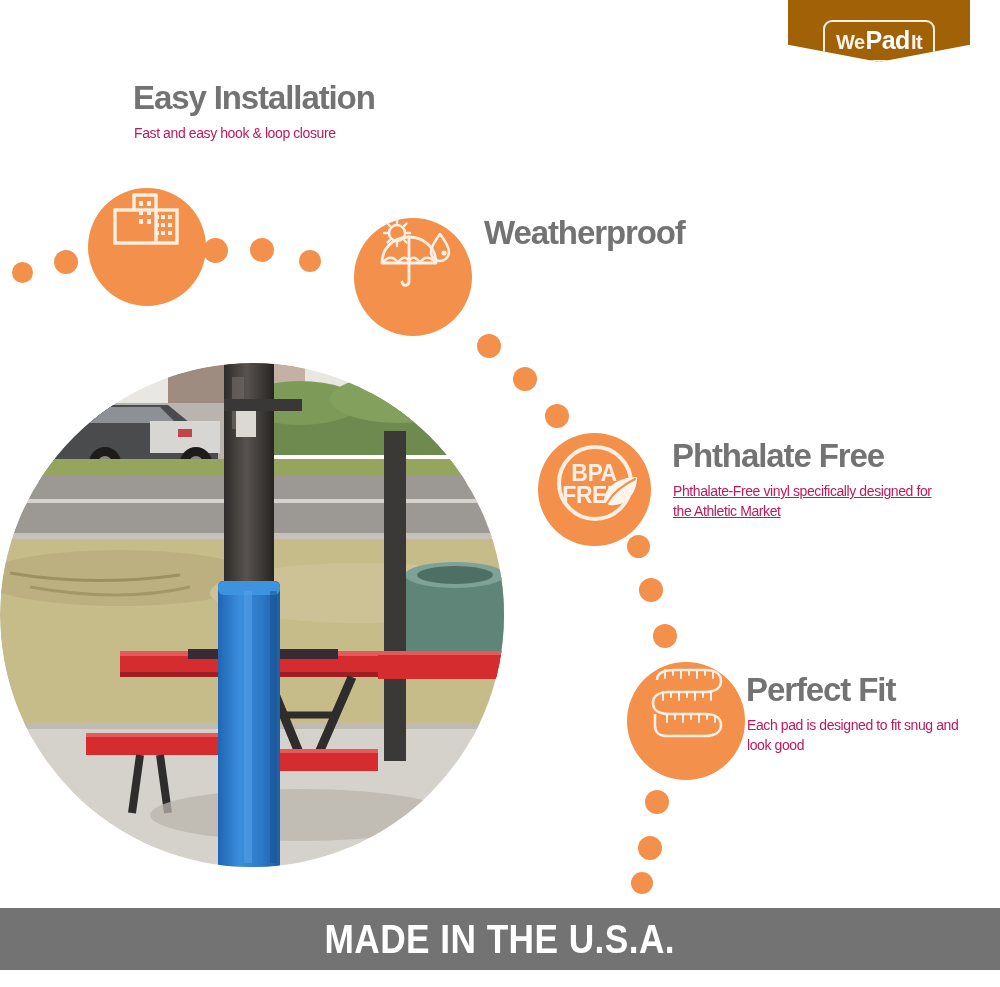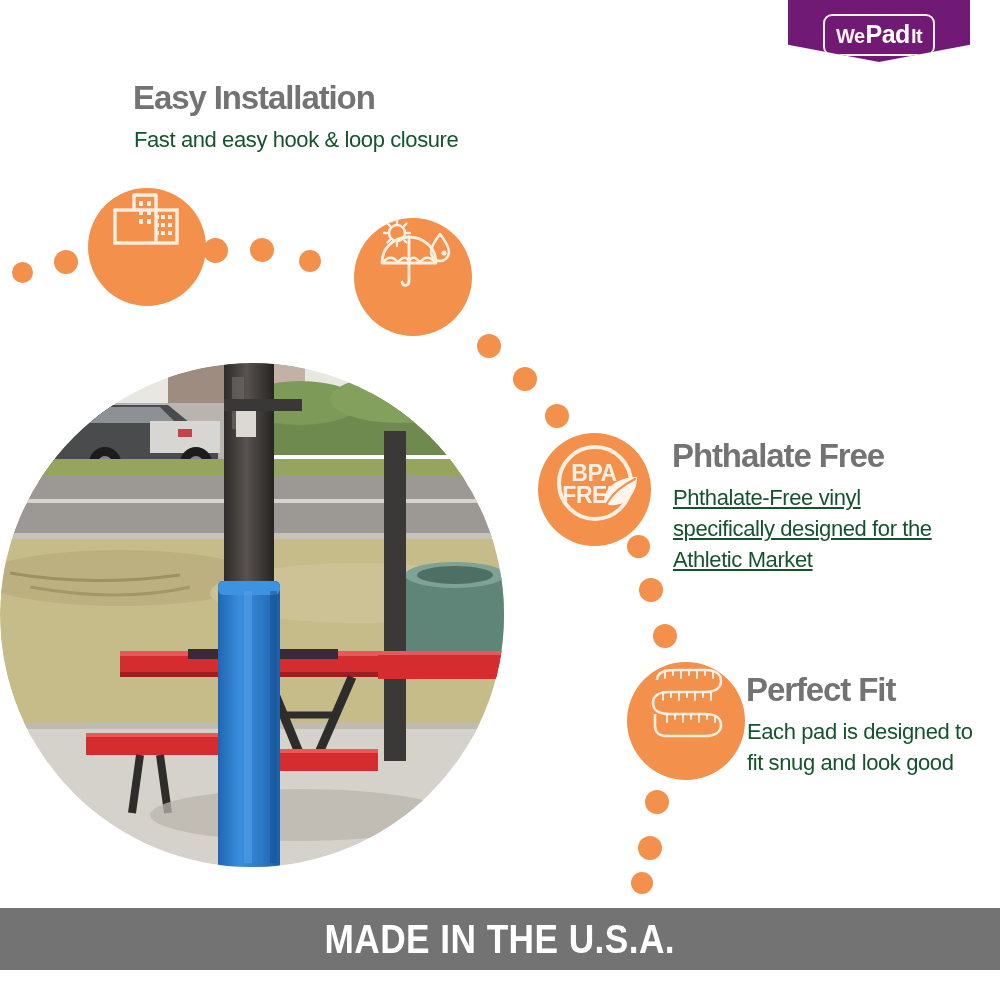--- a/index.html
+++ b/index.html
@@ -18,25 +18,25 @@
     overflow: hidden;
   }
 
   
   .logo-badge {
     position: absolute;
     left: 788px;
     top: 0px;
     width: 182px;
     height: 62px;
-    background: #701a75;
+    background: #a16207;
     -webkit-clip-path: polygon(0 0, 100% 0, 100% 72%, 50% 100%, 0 72%);
     clip-path: polygon(0 0, 100% 0, 100% 72%, 50% 100%, 0 72%);
     display: flex;
-    align-items: center;
+    align-items: flex-end;
     justify-content: center;
   }
   .logo-inner {
     margin-top: 8px;
     border: 2.5px solid #FCEFE3;
     border-radius: 9px;
     padding: 2px 11px 3px 11px;
     display: flex;
     align-items: baseline;
     line-height: 1;
@@ -60,22 +60,22 @@
     position: absolute;
     font-size: 33px;
     font-weight: bold;
     color: #737373;
     letter-spacing: -1.1px;
     white-space: nowrap;
     line-height: 1.1;
   }
   .feature-body {
     position: absolute;
-    font-size: 22px;
-    color: #14532d;
+    font-size: 14px;
+    color: #be185d;
     letter-spacing: -0.4px;
     line-height: 1.42;
   }
 
   #title-easy      { left: 133px; top: 80px; }
   #body-easy       { left: 134px; top: 124px; }
   #title-weather   { left: 484px; top: 215px; }
   #body-weather    { left: 484px; top: 258px; width: 430px; }
   #title-phthalate { left: 672px; top: 438px; }
   #body-phthalate  { left: 673px; top: 482px; width: 270px; text-decoration: underline; }
@@ -203,20 +203,21 @@
           <line x1="15.8" y1="22.2" x2="13.5" y2="24.5"></line>
         </g>
         <path d="M8 45 C8 28 22 19 35 19 C48 19 62 28 62 45 Z" stroke="#FDEFE2" stroke-width="2.8" fill="none" stroke-linejoin="round"></path>
         <path d="M8 45 C14 38 20 38 24 45 C28 38 34 38 35 45 C36 38 42 38 46 45 C50 38 56 38 62 45" stroke="#FDEFE2" stroke-width="2.6" fill="none" stroke-linejoin="round"></path>
         <path d="M35 19 V63 C35 68 29 69 28 64" stroke="#FDEFE2" stroke-width="2.8" fill="none" stroke-linecap="round"></path>
         <path d="M66 16 C66 16 57 28 57 34 a9 9 0 0 0 18 0 C75 28 66 16 66 16 Z" stroke="#FDEFE2" stroke-width="2.6" fill="none" stroke-linejoin="round"></path>
         <circle cx="70" cy="35" r="2.6" fill="#FDEFE2"></circle>
       </svg>
     </span>
   </div>
+  <div class="feature-title" id="title-weather">Weatherproof</div>
 
   <div class="icon-circle" style="left:538px; top:433px; width:113px; height:113px;">
     <span>
       <svg width="100" height="100" viewBox="0 0 100 100" fill="none">
         <circle cx="50" cy="50" r="36" stroke="#FDEFE2" stroke-width="4" fill="none"></circle>
         <text x="49" y="48" text-anchor="middle" fill="#FDEFE2" font-family="Liberation Sans, sans-serif" font-size="23" font-weight="bold" letter-spacing="-0.5">BPA</text>
         <text x="47" y="70" text-anchor="middle" fill="#FDEFE2" font-family="Liberation Sans, sans-serif" font-size="23" font-weight="bold" letter-spacing="-0.5">FREE</text>
         <path d="M59 68 C59 54 74 44 92 44 C92 62 79 74 64 72 Z" fill="#FDF4EC"></path>
         <path d="M90 46 C78 52 68 60 62 70" stroke="#F3904B" stroke-width="2.2" fill="none" stroke-linecap="round"></path>
       </svg>

